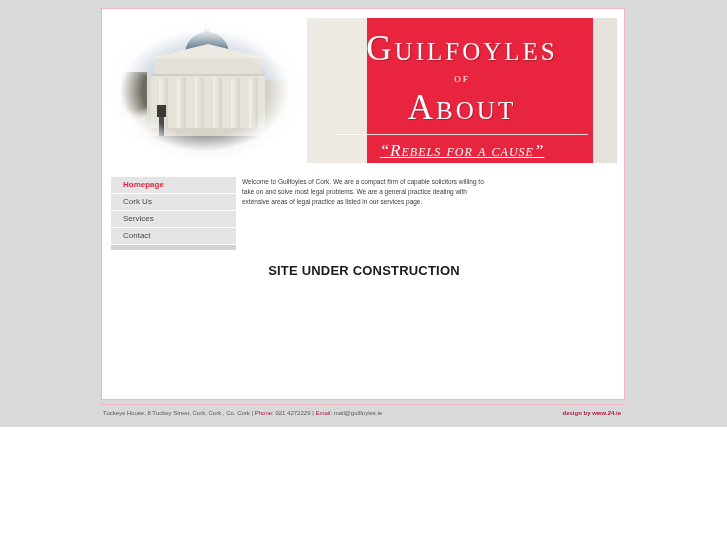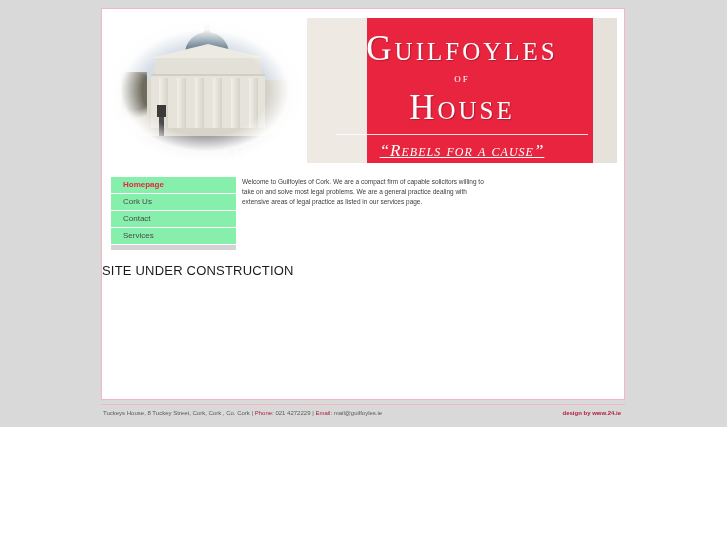--- a/index.html
+++ b/index.html
@@ -244,21 +244,21 @@
     left: 9px;
     top: 168px;
     width: 125px;
   }
   .nav-item {
     height: 14px;
     line-height: 14px;
     padding: 1px 0 1px 12px;
     font-size: 8px;
     color: #4a4a4a;
-    background: #86efac;
+    background: #e5e5e5;
     border-bottom: 1px solid #ffffff;
     cursor: pointer;
   }
   .nav-item.active {
     color: #e8243f;
     font-weight: bold;
   }
   .nav-spacer {
     height: 5px;
     background: #d3d3d3;
@@ -272,22 +272,23 @@
     font-size: 6.5px;
     line-height: 10px;
     color: #3c3c3c;
   }
   
   .headline {
     position: absolute;
     left: 0;
     top: 254px;
     width: 524px;
+    text-align: center;
     font-size: 13px;
-    font-weight: normal;
+    font-weight: bold;
     color: #1b1b1b;
     letter-spacing: .2px;
   }
   
   .footer {
     position: absolute;
     left: 101px;
     top: 408px;
     width: 524px;
     height: 14px;
@@ -352,32 +353,32 @@
         <div class="person" style="left:126px"></div>
         <div class="banner-photo-mask"></div>
       </div>
 
       <div class="banner-red">
         <div class="bg-bleed"></div>
         <div class="bg-bleed2"></div>
         <div class="brand">
           <div class="brand-1">Guilfoyles</div>
           <div class="brand-2">of</div>
-          <div class="brand-3">House</div>
+          <div class="brand-3">About</div>
           <div class="brand-rule"></div>
           <div class="brand-tag">“Rebels for a cause”</div>
         </div>
       </div>
     </div>
 
     <div class="nav">
       <div class="nav-item active">Homepage</div>
       <div class="nav-item">Cork Us</div>
+      <div class="nav-item">Services</div>
       <div class="nav-item">Contact</div>
-      <div class="nav-item">Services</div>
       <div class="nav-spacer"></div>
     </div>
 
     <div class="intro">Welcome to Guilfoyles of Cork. We are a compact firm of capable solicitors willing to take on and solve most legal problems. We are a general practice dealing with extensive areas of legal practice as listed in our services page.</div>
 
     <div class="headline">SITE UNDER CONSTRUCTION</div>
 
   </div>
 
   <div class="pink-line"></div>

